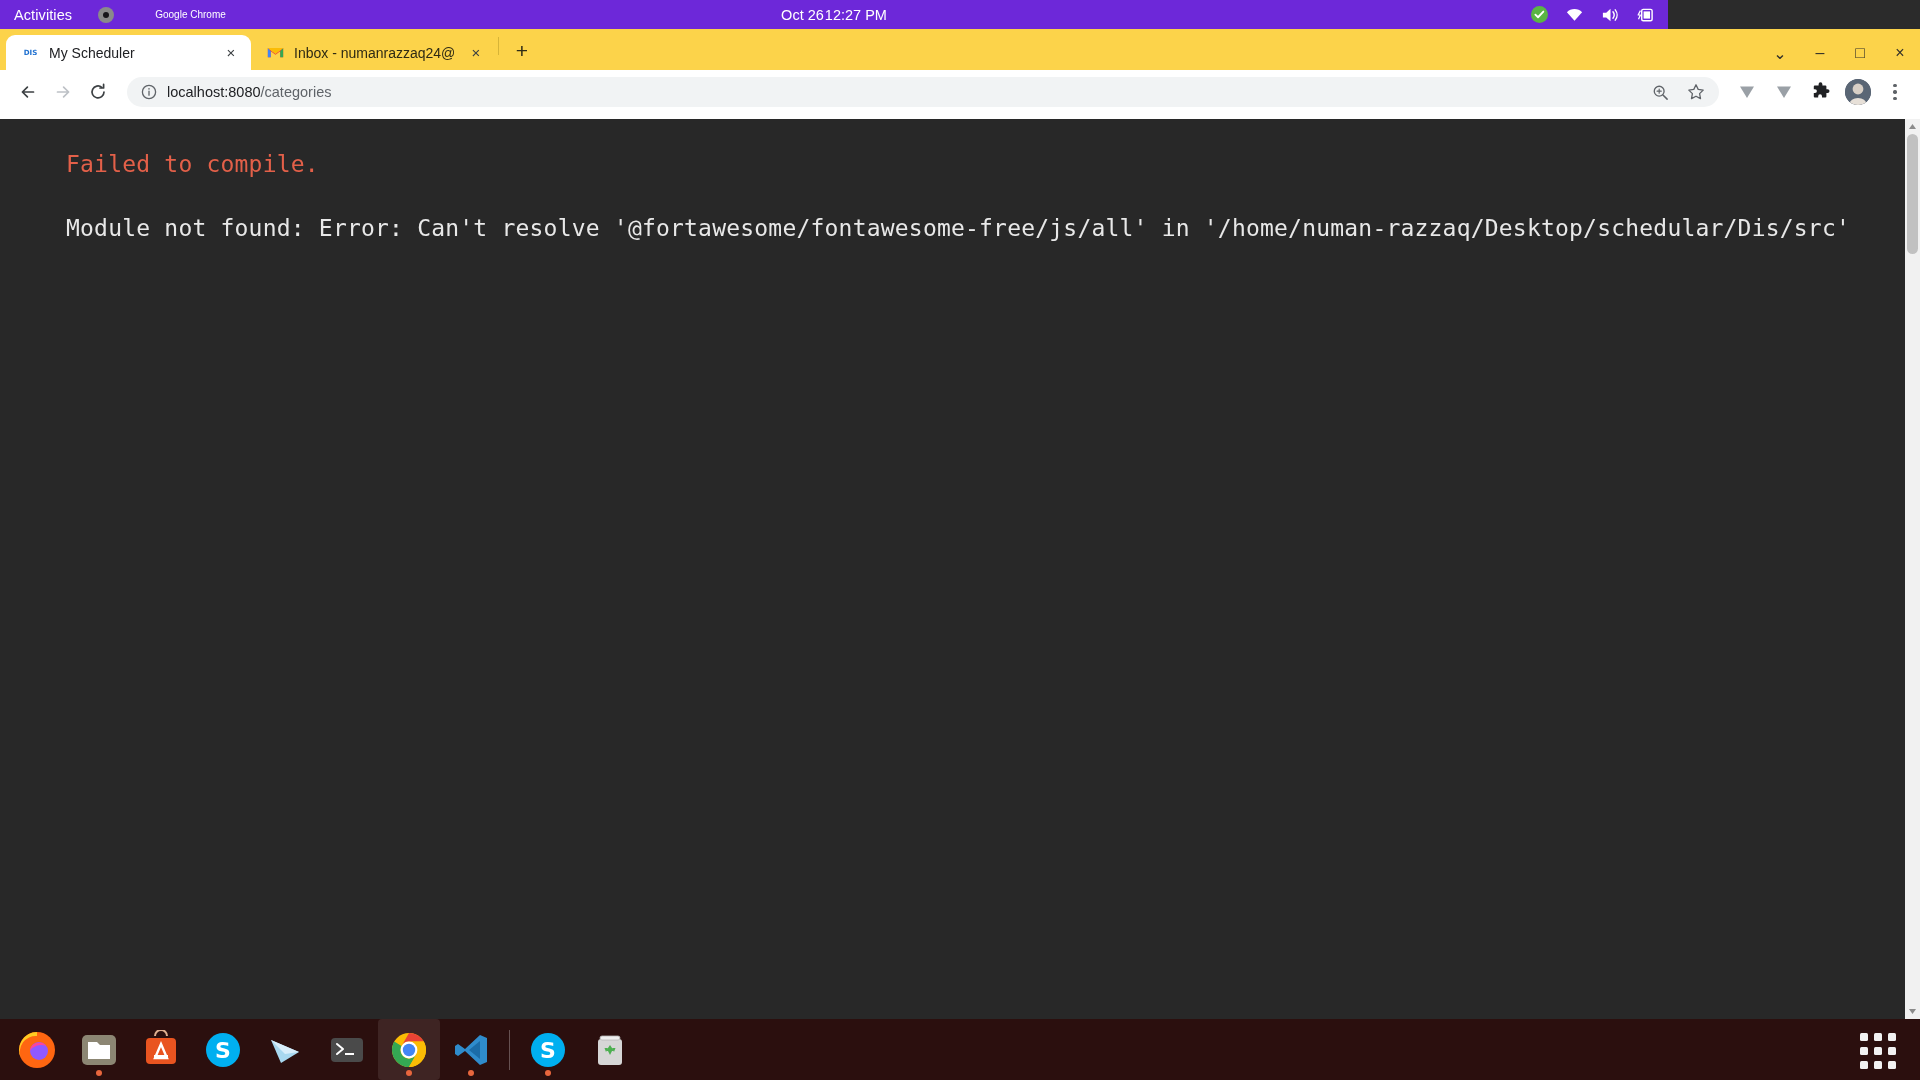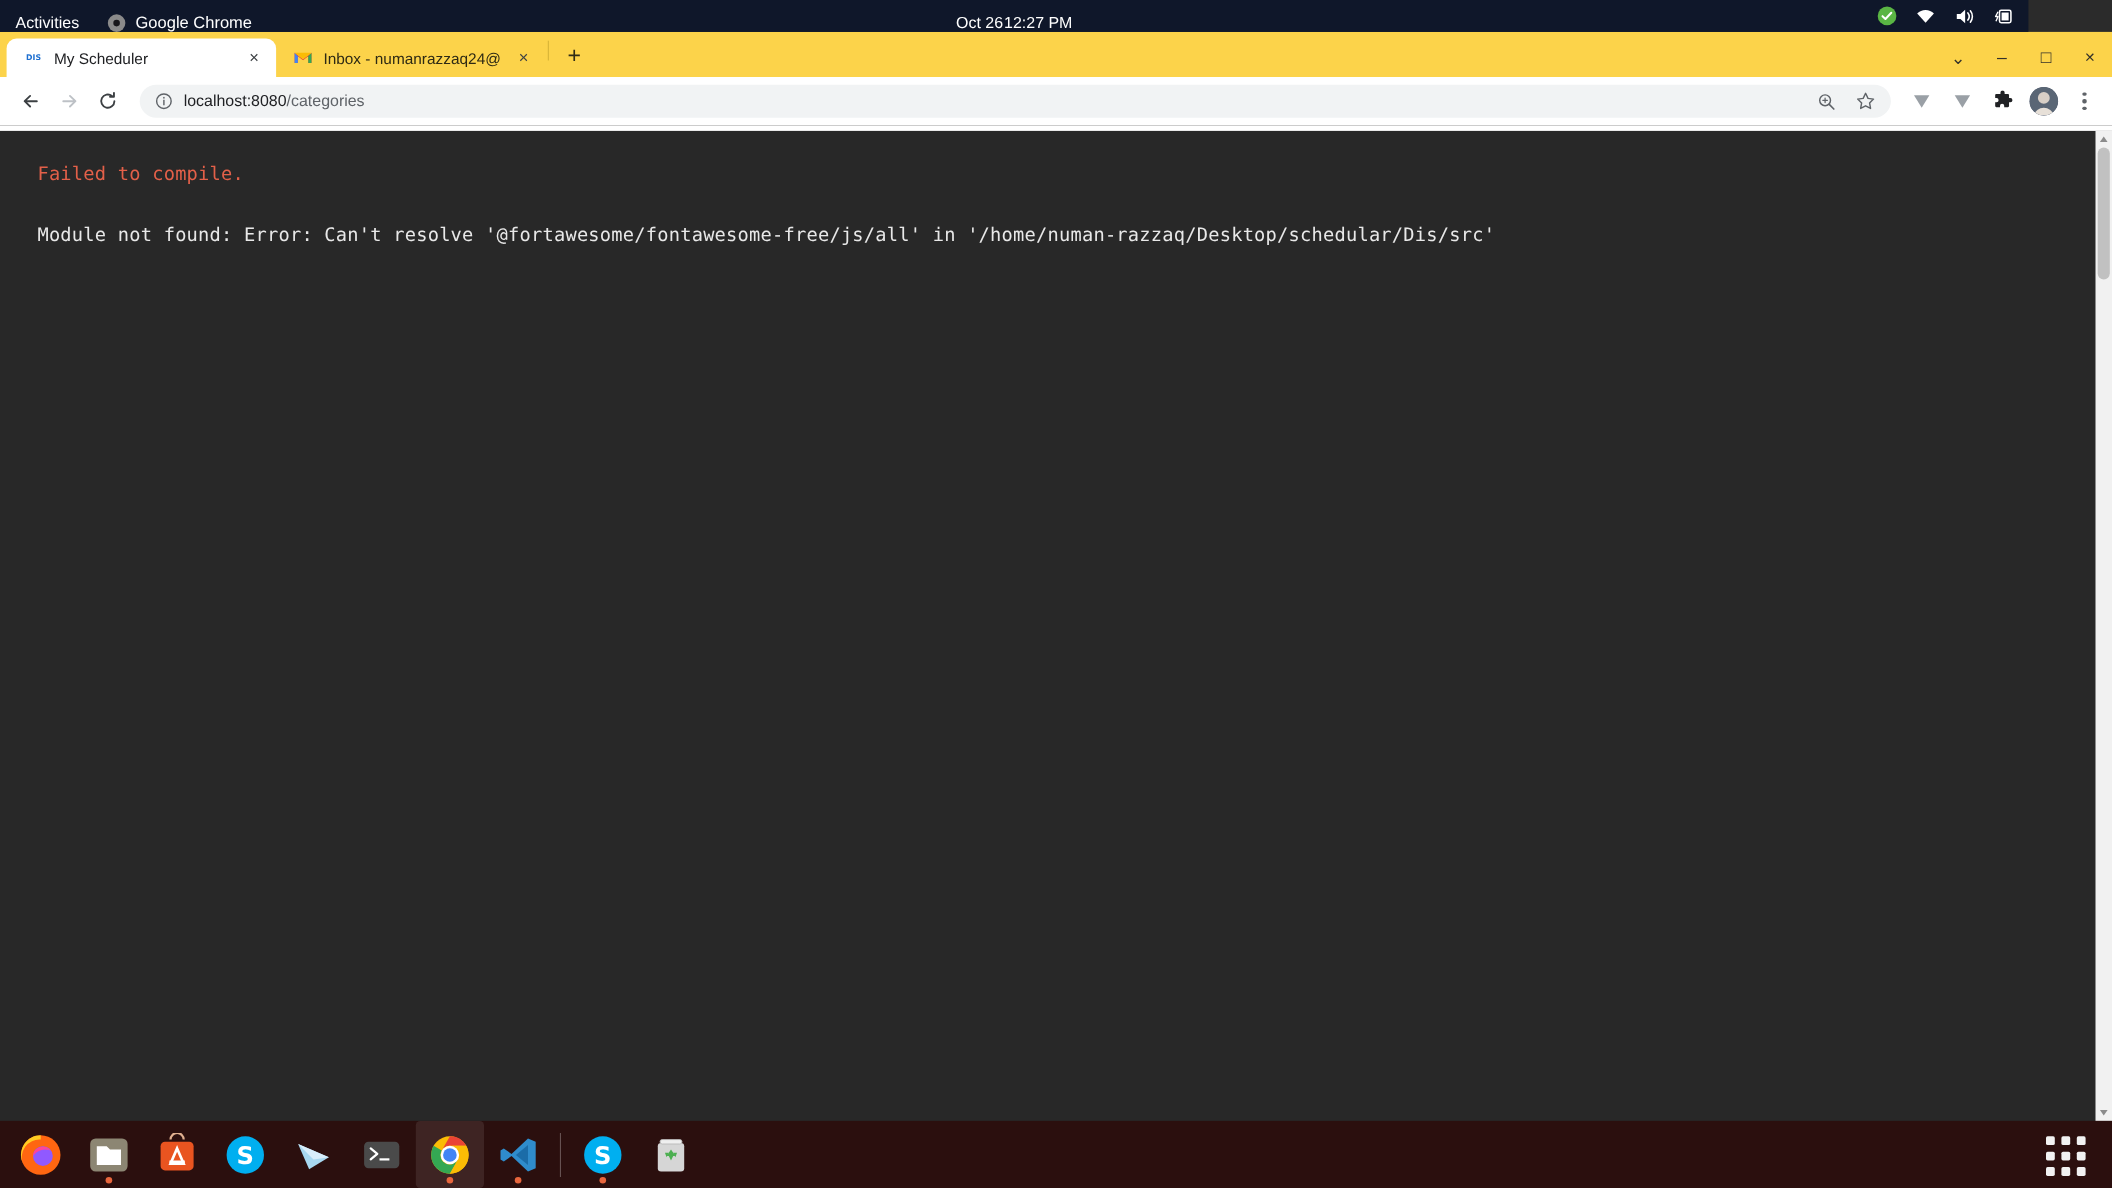--- a/index.html
+++ b/index.html
@@ -6,42 +6,42 @@
   html, body {
     width: 1920px; height: 1080px;
     overflow: hidden;
     background: #2b2b2b;
     font-family: "Liberation Sans", sans-serif;
   }
 
   
   .gnome-topbar {
     position: absolute; top: 0; left: 0;
-    width: 1844px; height: 29px;
-    background: #0f172a;
-    display: flex; align-items: flex-end;
+    width: 1668px; height: 29px;
+    background: #6d28d9;
+    display: flex; align-items: center;
     color: #ffffff;
     font-size: 14.5px;
     z-index: 50;
   }
   .gnome-left { display: flex; align-items: center; padding-left: 14px; gap: 26px; }
   .gnome-activities { color: #ffffff; font-size: 14.5px; letter-spacing: .1px; }
   .gnome-app { display: flex; align-items: center; gap: 9px; }
   .chrome-mini {
     width: 16px; height: 16px; border-radius: 50%;
     background: #8a8a8a;
     display: flex; align-items: center; justify-content: center;
     position: relative;
   }
   .chrome-mini::after {
     content: ""; position: absolute;
     width: 6px; height: 6px; border-radius: 50%;
     background: #17161a;
   }
-  .gnome-app-name { font-size: 15px; }
+  .gnome-app-name { font-size: 10px; margin-left: 32px; }
   .gnome-center {
     position: absolute; left: 50%; transform: translateX(-50%);
     display: flex; align-items: center; gap: 1px;
     font-size: 14.5px; white-space: nowrap;
   }
   .gnome-right {
     position: absolute; right: 14px; top: 0; height: 29px;
     display: flex; align-items: center; gap: 17px;
   }
   .tray-check {
@@ -181,22 +181,23 @@
   
   .page {
     position: absolute; top: 119px; left: 0;
     width: 1920px; height: 900px;
     background: #282828;
     overflow: hidden;
   }
   .err-wrap {
     padding: 27px 0 0 34px;
     font-family: "DejaVu Sans Mono", "Liberation Mono", monospace;
-    font-size: 17px;
+    font-size: 23px;
     line-height: 1.62;
+    margin-left: 32px;
   }
   .err-title { color: #e36049; margin-bottom: 27px; letter-spacing: .2px; }
   .err-file { color: #e8e8e8; letter-spacing: .2px; }
   .err-msg { color: #e8e8e8; letter-spacing: .2px; white-space: nowrap; }
 
   
   .scrollbar {
     position: absolute; top: 119px; right: 0;
     width: 15px; height: 900px;
     background: #f1f1f1;

